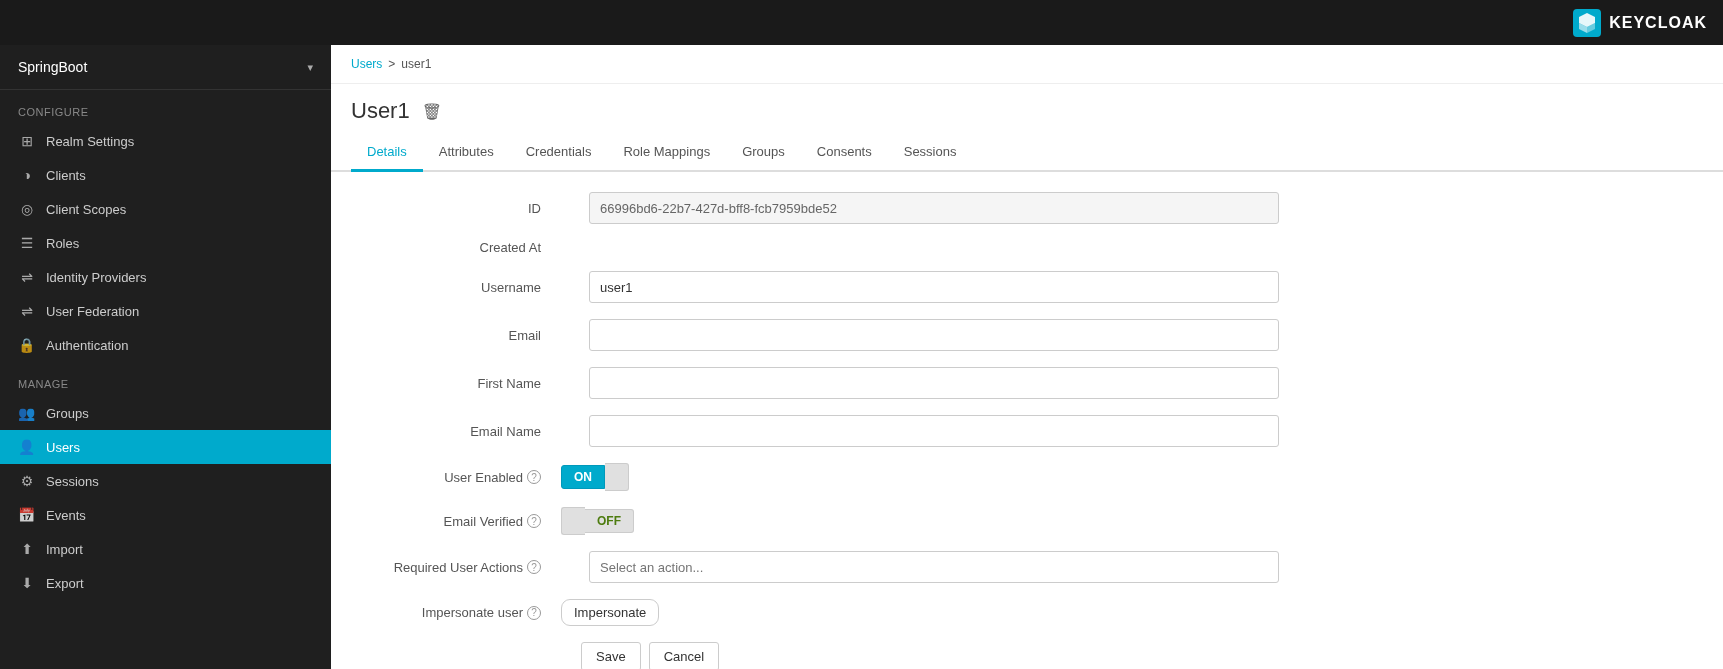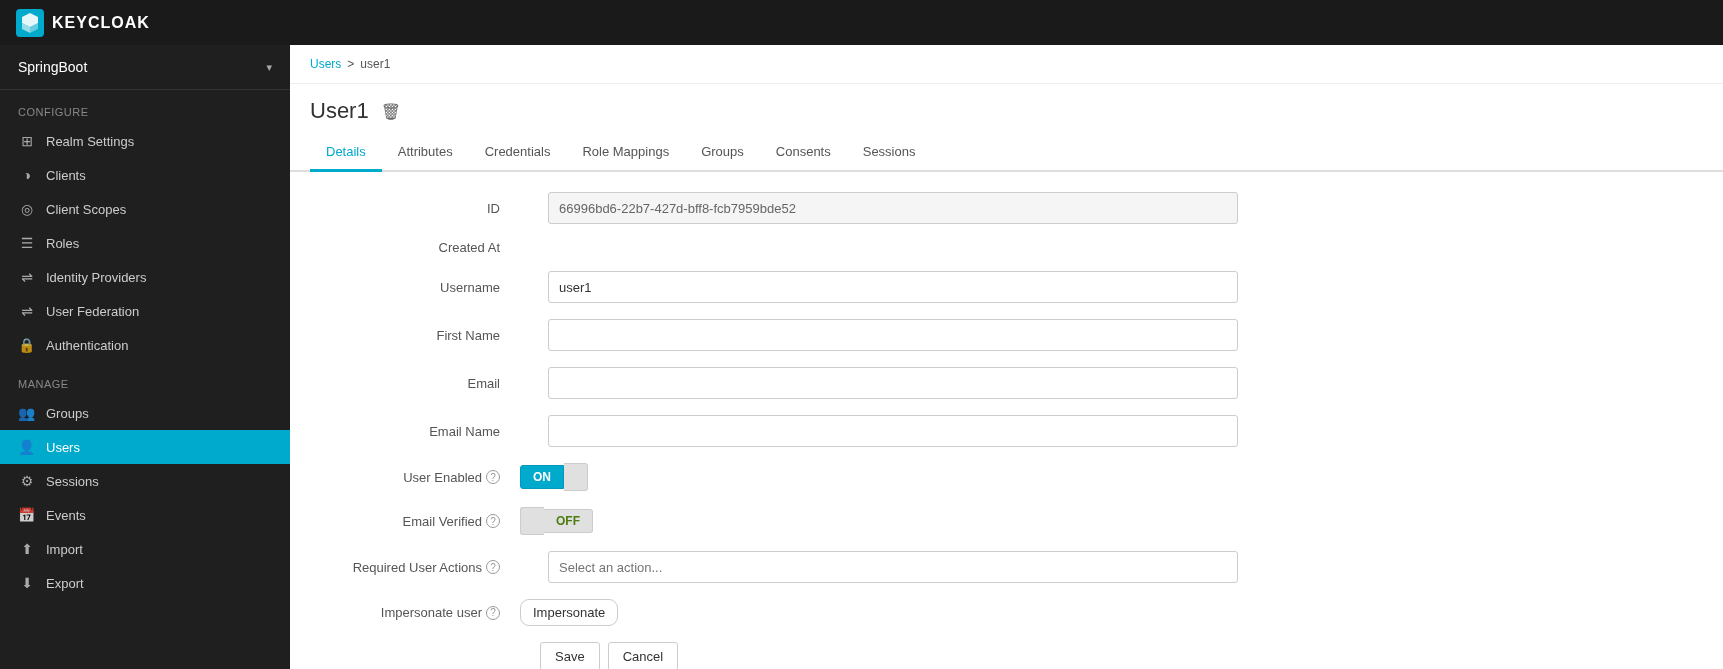--- a/index.html
+++ b/index.html
@@ -6,20 +6,21 @@
     body { font-family: 'Helvetica Neue', Arial, sans-serif; font-size: 13px; background: #fff; display: flex; flex-direction: column; height: 669px; overflow: hidden; }
 
     
     .topbar {
       background: #1a1a1a;
       height: 45px;
       display: flex;
       align-items: center;
       padding: 0 16px;
       flex-shrink: 0;
+      justify-content: flex-end;
     }
     .logo {
       display: flex;
       align-items: center;
       gap: 8px;
       color: #fff;
       font-size: 16px;
       font-weight: bold;
       letter-spacing: 1px;
     }
@@ -30,21 +31,21 @@
 
     
     .main-layout {
       display: flex;
       flex: 1;
       overflow: hidden;
     }
 
     
     .sidebar {
-      width: 290px;
+      width: 331px;
       background: #1f1f1f;
       color: #ccc;
       display: flex;
       flex-direction: column;
       flex-shrink: 0;
       overflow-y: auto;
     }
 
     .realm-selector {
       display: flex;
@@ -390,30 +391,30 @@
         <div class="form-label">
           <span>Username</span>
         </div>
         <div class="form-control">
           <input type="text" class="form-input" value="user1" style="">
         </div>
       </div>
 
       <div class="form-row">
         <div class="form-label">
+          <span>Email</span>
+        </div>
+        <div class="form-control">
+          <input type="text" class="form-input" style="">
+        </div>
+      </div>
+
+      <div class="form-row">
+        <div class="form-label">
           <span>First Name</span>
-        </div>
-        <div class="form-control">
-          <input type="text" class="form-input" style="">
-        </div>
-      </div>
-
-      <div class="form-row">
-        <div class="form-label">
-          <span>Email</span>
         </div>
         <div class="form-control">
           <input type="text" class="form-input" style="">
         </div>
       </div>
 
       <div class="form-row">
         <div class="form-label">
           <span>Email Name</span>
         </div>

